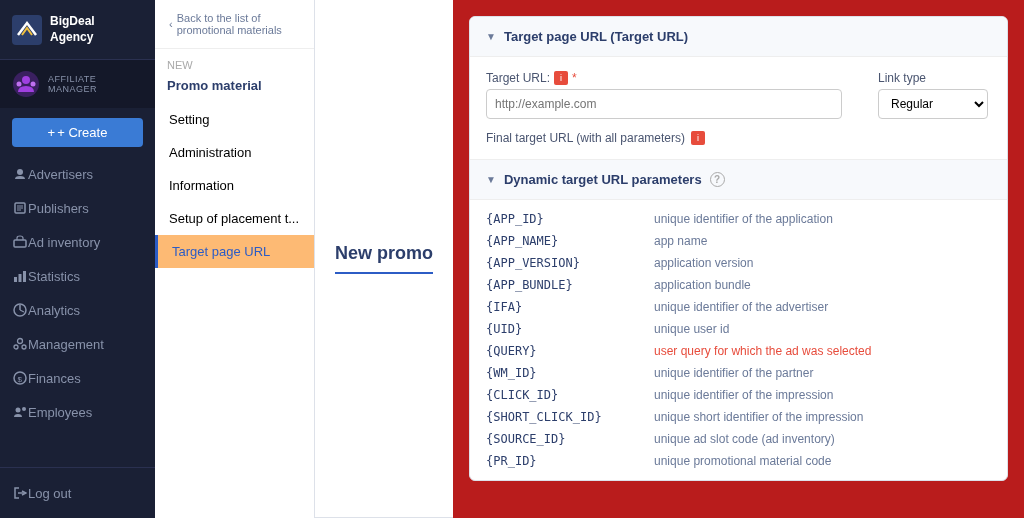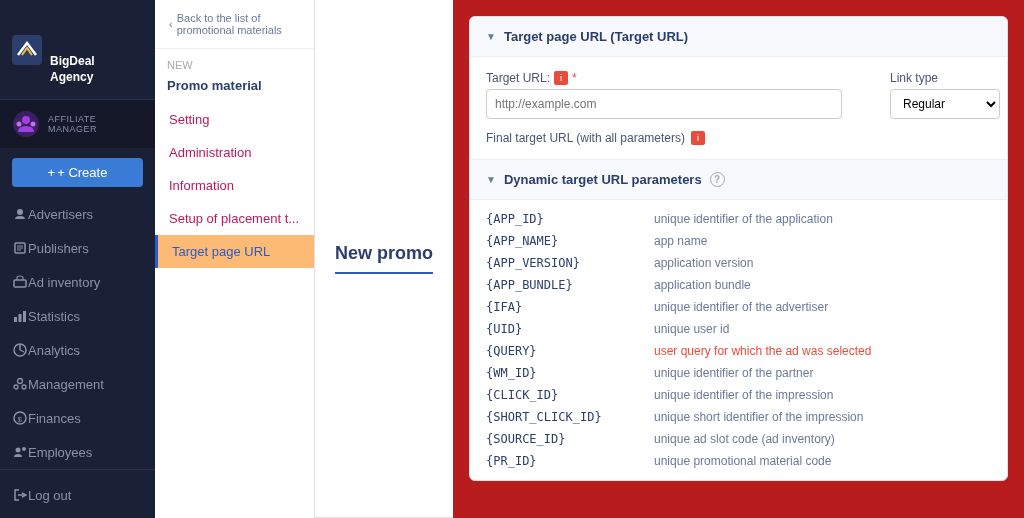--- a/index.html
+++ b/index.html
@@ -21,21 +21,21 @@
       align-items: center;
       padding: 14px 12px;
       border-bottom: 1px solid #2a3050;
     }
     .logo-icon {
       width: 30px;
       height: 30px;
       margin-right: 8px;
       flex-shrink: 0;
     }
-    .logo-text { font-size: 12px; line-height: 1.3; color: #fff; font-weight: bold; margin-top: 40px; }
+    .logo-text { font-size: 12px; line-height: 1.3; color: #fff; font-weight: bold; }
     .affiliate-area {
       display: flex;
       align-items: center;
       padding: 10px 12px;
       background: #141829;
     }
     .affiliate-icon {
       width: 28px;
       height: 28px;
       margin-right: 8px;
@@ -102,21 +102,21 @@
     }
     .mid-nav-title {
       padding: 2px 12px 10px;
       font-size: 13px;
       font-weight: bold;
       color: #2c3e6b;
     }
     .mid-nav-item {
       padding: 9px 14px;
       font-size: 13px;
-      color: #be185d;
+      color: #000000;
       cursor: pointer;
     }
     .mid-nav-item.active { background: #fdba74; color: #2c5cc5; font-weight: 500; border-left: 3px solid #2c5cc5; }
 
     
     .main-content {
       flex: 1;
       display: flex;
       background: #b91c1c;
       overflow: hidden;
@@ -161,21 +161,21 @@
       gap: 8px;
       font-weight: 600;
       color: #2c3e6b;
       font-size: 13px;
     }
     .chevron-icon { color: #6b7a99; font-size: 10px; }
 
     .form-row {
       display: flex;
       align-items: center;
-      gap: 28px;
+      gap: 16px;
       padding: 14px 16px 8px;
     }
     .form-group { display: flex; flex-direction: column; gap: 4px; }
     .form-label {
       font-size: 12px;
       color: #4a5570;
       display: flex;
       align-items: center;
       gap: 4px;
     }

